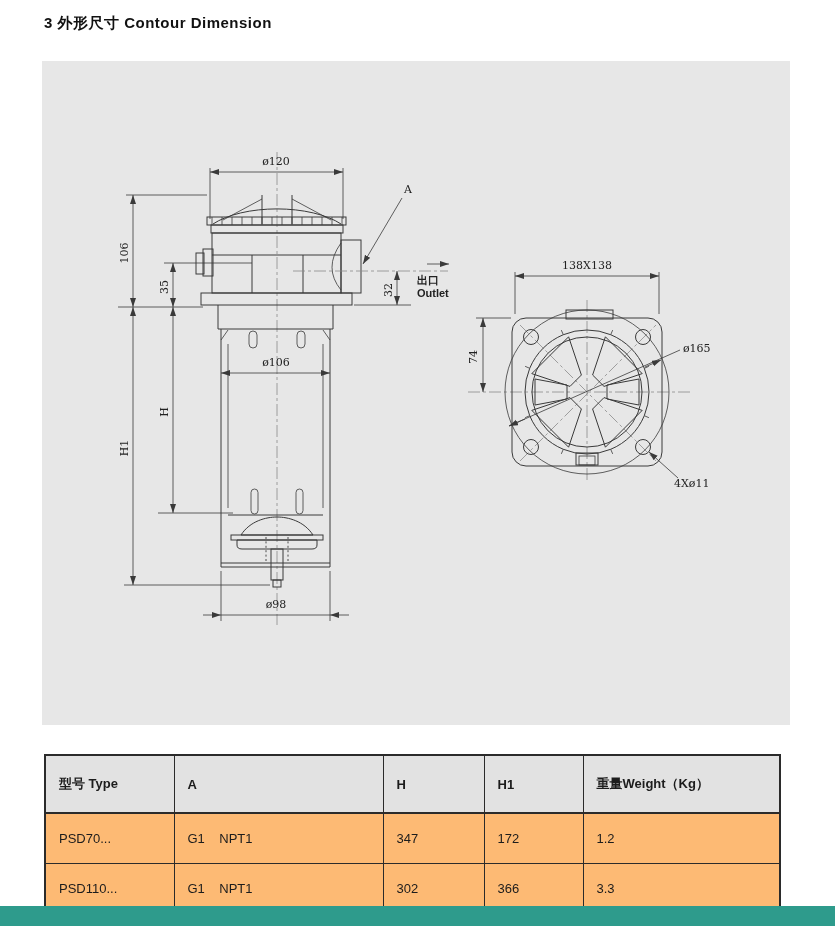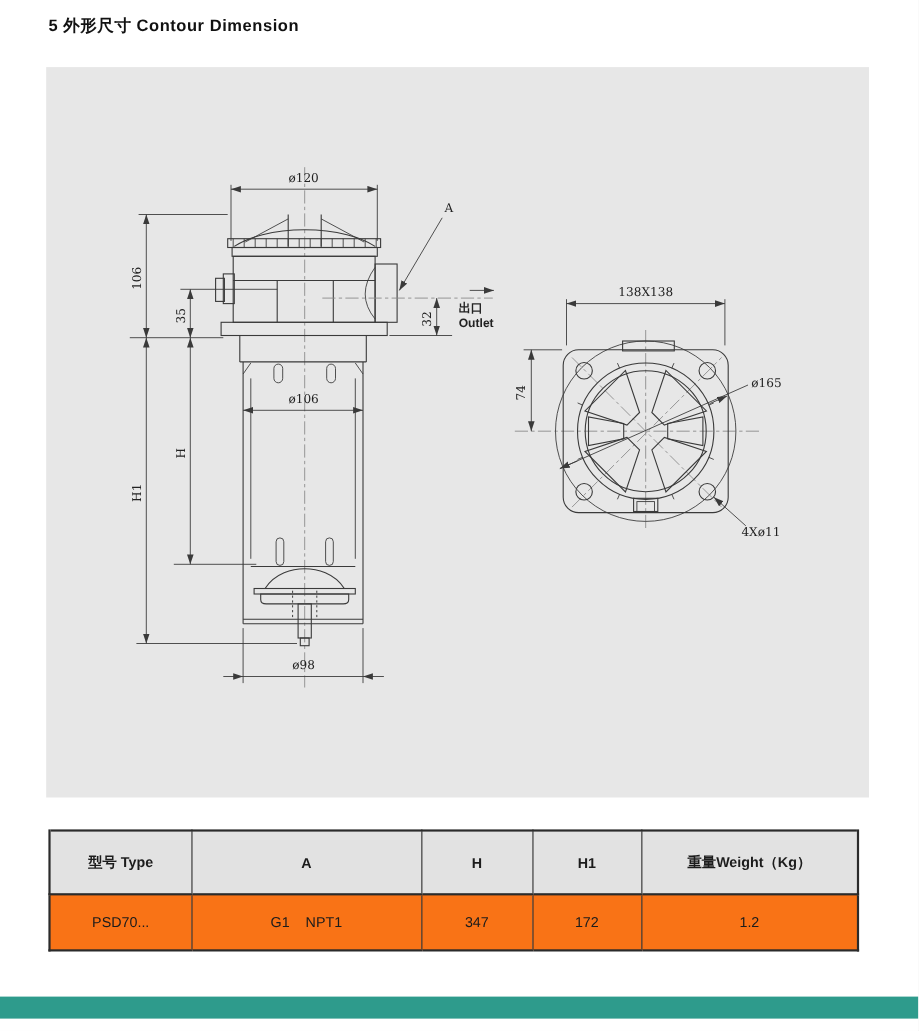--- a/index.html
+++ b/index.html
@@ -11,35 +11,35 @@
   svg.drawing{position:absolute;left:0;top:0;pointer-events:none;}
   svg .ln{stroke:#3a3a3a;stroke-width:1;fill:none;}
   svg .thin{stroke:#3a3a3a;stroke-width:.8;fill:none;}
   svg .cl{stroke:#8a8a8a;stroke-width:.8;fill:none;stroke-dasharray:12 3 3 3;}
   svg .dot{stroke:#3a3a3a;stroke-width:.9;fill:none;stroke-dasharray:2 2.4;}
   svg .arrfill{fill:#3a3a3a;stroke:none;}
   svg text{font-family:"DejaVu Serif",serif;font-size:11px;fill:#222;}
   svg text.cjk{font-family:"Liberation Sans",sans-serif;font-size:11px;font-weight:bold;}
   table.spec{position:absolute;left:44px;top:754px;width:735px;border-collapse:collapse;
              table-layout:fixed;font-size:13px;color:#1c1c1c;}
-  table.spec th,table.spec td{border:1px solid #2b2b2b;text-align:center;padding:13px;}
+  table.spec th,table.spec td{border:1px solid #2b2b2b;text-align:left;padding:13px;}
   table.spec th{background:#e2e2e2;height:30px;font-weight:bold;border-bottom-width:2px;}
-  table.spec td{background:#f97316;height:23px;white-space:pre;}
+  table.spec td{background:#fdba74;height:23px;white-space:pre;}
   table.spec{border:2px solid #2b2b2b;}
   table.spec tr>*:first-child{border-left-width:2px;}
   table.spec tr>*:last-child{border-right-width:2px;}
   table.spec tr:last-child td{border-bottom-width:2px;}
   .footer-bar{position:absolute;left:0;top:906px;width:835px;height:20px;background:#2e9b8c;}
 </style>
 </head>
 <body>
 
 <div class="page">
 
-  <div class="title">5 外形尺寸 Contour Dimension</div>
+  <div class="title">3 外形尺寸 Contour Dimension</div>
 
   <div class="panel"></div>
 
   <svg class="drawing" width="835" height="750" viewBox="0 0 835 750">
     <defs>
       <marker id="arr" markerWidth="10" markerHeight="8" refX="9" refY="3" orient="auto-start-reverse" markerUnits="userSpaceOnUse">
         <path d="M0,0 L9,3 L0,6 Z" fill="#3a3a3a"></path>
       </marker>
     </defs>
 
@@ -190,17 +190,24 @@
       </tr>
     </thead>
     <tbody>
       <tr>
         <td>PSD70...</td>
         <td>G1    NPT1</td>
         <td>347</td>
         <td>172</td>
         <td>1.2</td>
       </tr>
+      <tr>
+        <td>PSD110...</td>
+        <td>G1    NPT1</td>
+        <td>302</td>
+        <td>366</td>
+        <td>3.3</td>
+      </tr>
     </tbody>
   </table>
 
   <div class="footer-bar"></div>
 </div>
 
 </body></html>

